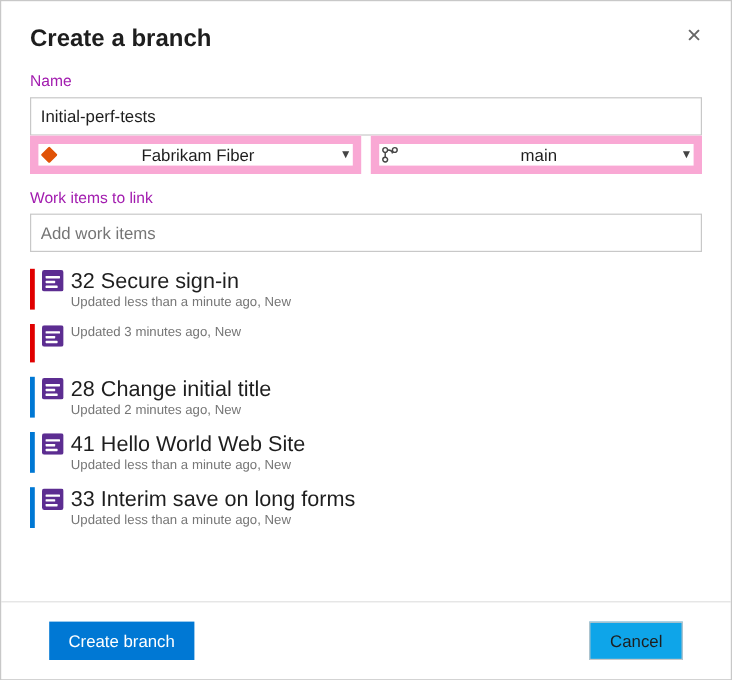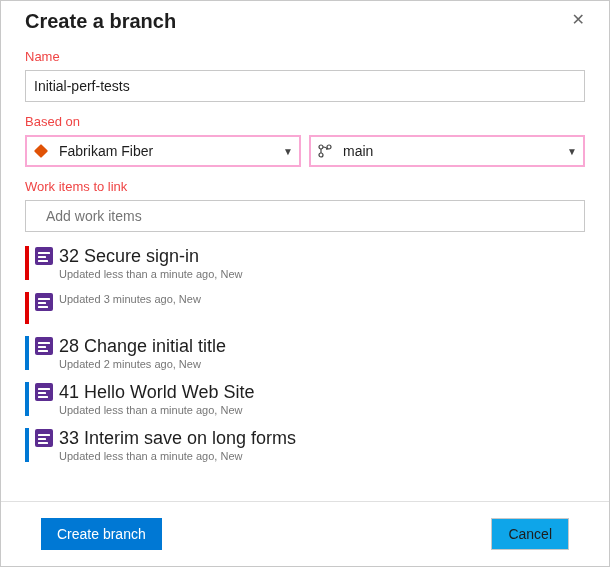--- a/index.html
+++ b/index.html
@@ -16,21 +16,21 @@
       background: #fff;
       width: 610px;
       min-height: 567px;
       border: 1px solid #c8c8c8;
       box-shadow: 0 4px 16px rgba(0,0,0,0.2);
       display: flex;
       flex-direction: column;
       position: relative;
     }
     .dialog-header {
-      padding: 9px 24px 0 24px;
+      padding: 20px 24px 0 24px;
       display: flex;
       align-items: flex-start;
       justify-content: space-between;
     }
     .dialog-title {
       font-size: 20px;
       font-weight: 600;
       color: #1e1e1e;
     }
     .close-btn {
@@ -42,21 +42,21 @@
       padding: 0;
       line-height: 1;
       margin-top: 2px;
     }
     .dialog-body {
       padding: 16px 24px 16px 24px;
       flex: 1;
     }
     .field-label {
       font-size: 13px;
-      color: #ef4444;
+      color: #a21caf;
       margin-bottom: 6px;
       margin-top: 12px;
     }
     .field-label:first-child { margin-top: 0; }
     .text-input {
       width: 100%;
       height: 32px;
       border: 1px solid #c8c8c8;
       padding: 0 8px;
       font-size: 14px;
@@ -76,29 +76,30 @@
     .select-wrapper.repo {
       flex: 1;
     }
     .select-wrapper.branch {
       flex: 1;
       border-radius: 14px;
     }
     .select-box {
       appearance: none;
       -webkit-appearance: none;
-      border: 2px solid #f9a8d4;
+      border: 7px solid #f9a8d4;
       height: 32px;
       padding: 0 28px 0 32px;
       font-size: 14px;
       color: #1e1e1e;
       background: #fff;
       cursor: pointer;
       outline: none;
       width: 100%;
+      text-align: center;
     }
     .select-icon-left {
       position: absolute;
       left: 8px;
       pointer-events: none;
       display: flex;
       align-items: center;
     }
     .select-chevron {
       position: absolute;
@@ -109,21 +110,21 @@
     }
     .repo-diamond {
       width: 16px;
       height: 16px;
       display: inline-block;
     }
     .work-items-input {
       width: 100%;
       height: 32px;
       border: 1px solid #c8c8c8;
-      padding: 0 20px;
+      padding: 0 8px;
       font-size: 14px;
       color: #999;
       outline: none;
       cursor: text;
     }
     .work-items-list {
       margin-top: 8px;
       display: flex;
       flex-direction: column;
       gap: 0;
@@ -195,21 +196,20 @@
     <h1 class="dialog-title">Create a branch</h1>
     <button class="close-btn">✕</button>
   </div>
 
   <div class="dialog-body">
     
     <div class="field-label">Name</div>
     <input class="text-input" type="text" value="Initial-perf-tests" style="">
 
     
-    <div class="field-label">Based on</div>
     <div class="based-on-row">
 
       <div class="select-wrapper repo">
         <span class="select-icon-left">
           <svg class="repo-diamond" viewBox="0 0 16 16" xmlns="http://www.w3.org/2000/svg">
             <rect x="3" y="3" width="10" height="10" rx="1" transform="rotate(45 8 8)" fill="#e05206"></rect>
           </svg>
         </span>
         <select class="select-box">
           <option>Fabrikam Fiber</option>

